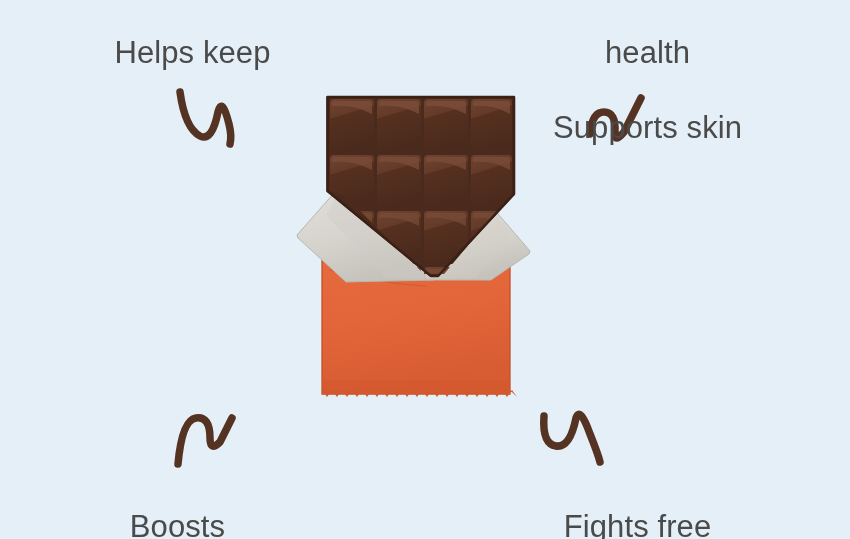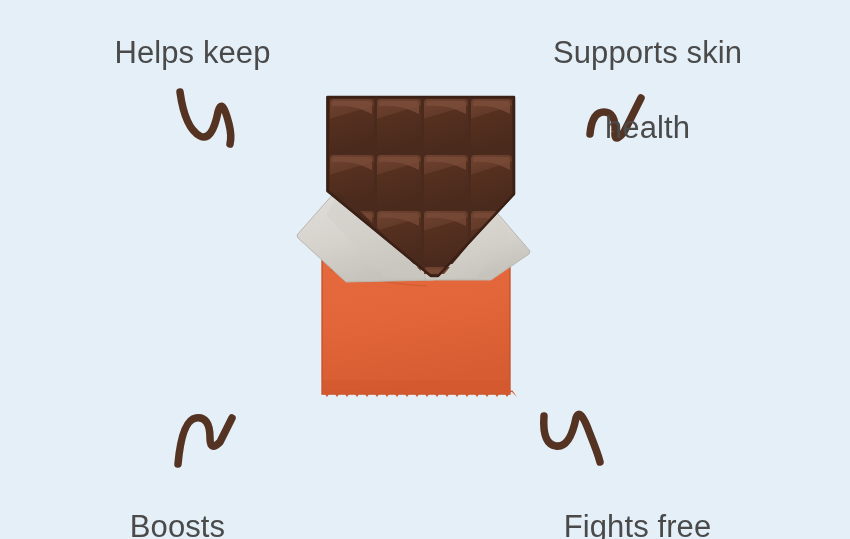--- a/index.html
+++ b/index.html
@@ -214,22 +214,22 @@
 
   <svg id="squiggle-bottom-right" class="squiggle" width="72" height="66" viewBox="0 0 72 66">
     <path d="M 6 14 Q 4 42 18 44 Q 32 46 38 16 Q 42 4 52 32 Q 60 52 62 60"></path>
   </svg>
 
   <div id="benefit-top-left" class="benefit">
     <span class="benefit-line">Helps keep</span>
   </div>
 
   <div id="benefit-top-right" class="benefit">
+    <span class="benefit-line">health</span>
     <span class="benefit-line">Supports skin</span>
-    <span class="benefit-line">health</span>
   </div>
 
   <div id="benefit-bottom-left" class="benefit">
     <span class="benefit-line">Boosts</span>
     
   </div>
 
   <div id="benefit-bottom-right" class="benefit">
     <span class="benefit-line">Fights free</span>
     

